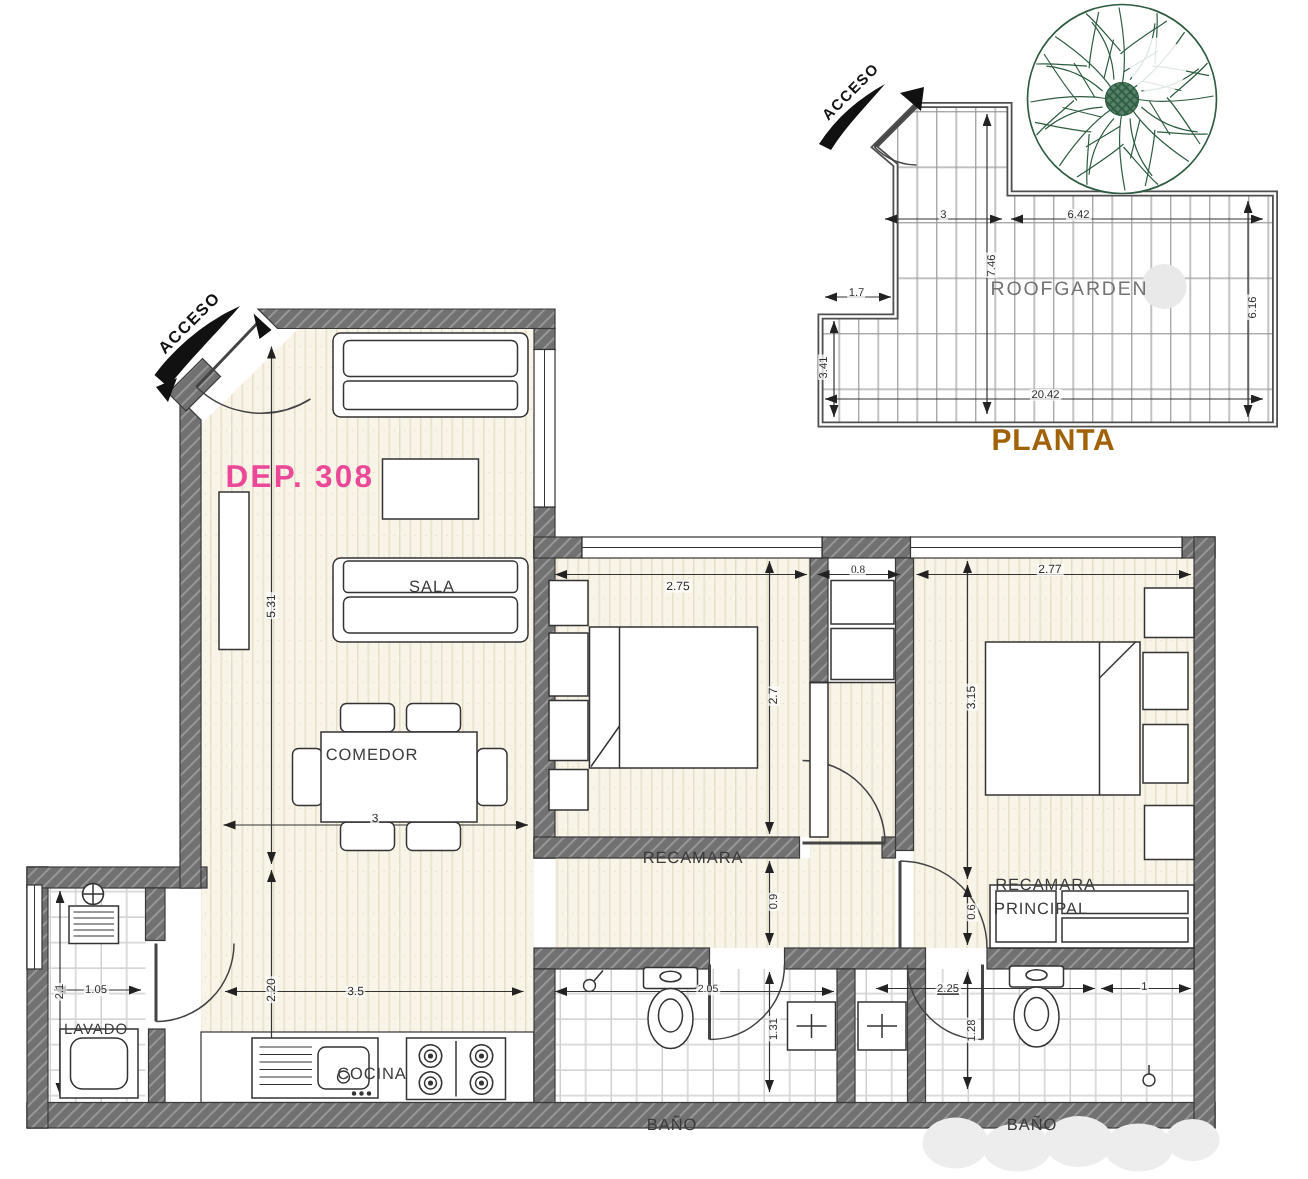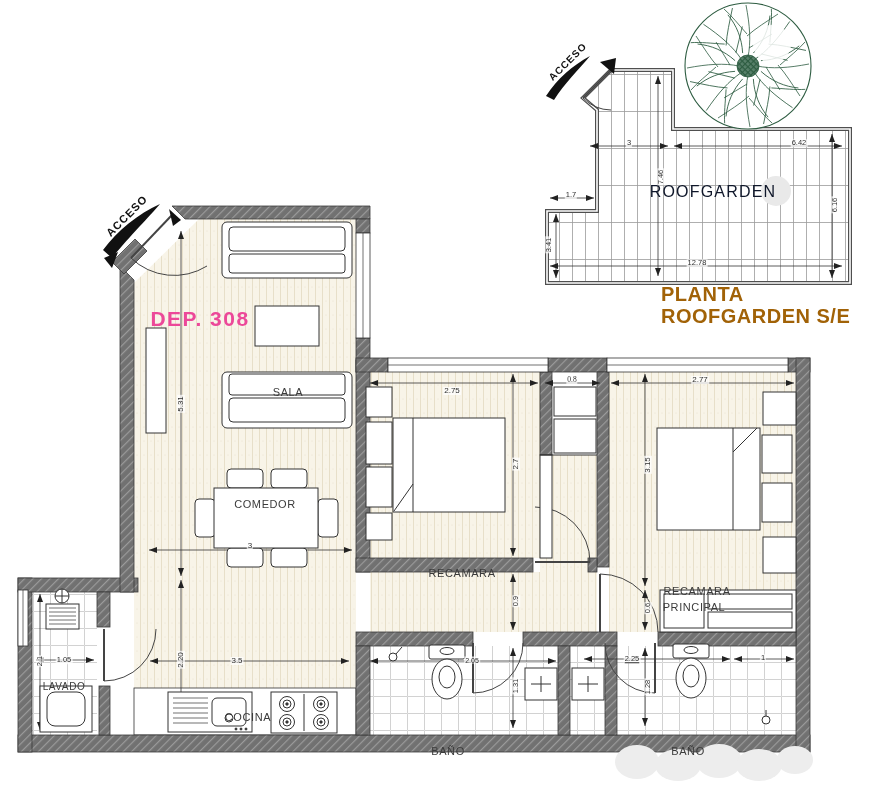--- a/index.html
+++ b/index.html
@@ -6,21 +6,21 @@
   .canvas{position:relative;width:872px;height:786px;background:#fff;overflow:hidden;
           font-family:"Liberation Sans",sans-serif;}
   .canvas svg{position:absolute;left:0;top:0;}
   .lbl{position:absolute;transform:translate(-50%,-50%);white-space:nowrap;color:#333;line-height:1;}
   .r90{transform:translate(-50%,-50%) rotate(-90deg);}
   .r45{transform:translate(-50%,-50%) rotate(-45deg);}
   .room{font-size:11px;letter-spacing:.6px;color:#3b3b3b;margin-top:40px;}
   .d{font-size:8px;color:#2e2e2e;background:rgba(255,255,255,.72);padding:0 1px;}
   .dep{font-size:21px;font-weight:bold;color:#ec4899;letter-spacing:1.5px;}
   .acc{font-size:11px;font-weight:bold;letter-spacing:1px;color:#111;}
-  .rg{font-size:16px;letter-spacing:1.2px;color:#0f172a;}
+  .rg{font-size:13px;letter-spacing:1.2px;color:#737373;}
   .ttl{position:absolute;font-size:20px;font-weight:bold;color:#a16207;letter-spacing:.5px;white-space:nowrap;line-height:1;}
 </style>
 </head>
 <body>
 
 <div class="canvas">
 
 <svg width="872" height="786" viewBox="0 0 872 786">
   <defs>
     <pattern id="pw" width="6" height="6" patternUnits="userSpaceOnUse" patternTransform="rotate(45)">
@@ -344,21 +344,21 @@
     <ellipse cx="719" cy="761" rx="23" ry="17"></ellipse>
     <ellipse cx="759" cy="765" rx="23" ry="16"></ellipse>
     <ellipse cx="795" cy="760" rx="18" ry="14"></ellipse>
   </g>
 </svg>
 
   <div class="lbl r45 acc" style="left:127px;top:216px;">ACCESO</div>
   <div class="lbl dep" style="left:200px;top:318px;">DEP. 308</div>
 
   <div class="lbl room" style="left:288px;top:352px;">SALA</div>
-  <div class="lbl room" style="left:265px;top:464px;">COMEDOR</div>
+  <div class="lbl room" style="left:248px;top:464px;">COMEDOR</div>
   <div class="lbl room" style="left:248px;top:677px;">COCINA</div>
   <div class="lbl room" style="left:64px;top:647px;font-size:10px;">LAVADO</div>
   <div class="lbl room" style="left:462px;top:533px;">RECAMARA</div>
   <div class="lbl room" style="left:697px;top:551px;">RECAMARA</div>
   <div class="lbl room" style="left:694px;top:567px;">PRINCIPAL</div>
   <div class="lbl room" style="left:448px;top:711px;">BAÑO</div>
   <div class="lbl room" style="left:688px;top:711px;">BAÑO</div>
 
   <div class="lbl r90 d" style="left:181px;top:404px;">5.31</div>
   <div class="lbl r90 d" style="left:181px;top:660px;">2.20</div>
@@ -375,23 +375,22 @@
   <div class="lbl r90 d" style="left:648px;top:608px;font-size:7.5px;">0.6</div>
   <div class="lbl d" style="left:472px;top:660px;font-size:7px;">2.05</div>
   <div class="lbl r90 d" style="left:516px;top:686px;font-size:7.5px;">1.31</div>
   <div class="lbl d" style="left:632px;top:659px;font-size:7.5px;text-decoration:underline;">2.25</div>
   <div class="lbl d" style="left:763px;top:658px;font-size:7.5px;">1</div>
   <div class="lbl r90 d" style="left:648px;top:687px;font-size:7.5px;">1.28</div>
 
   <div class="lbl r45 acc" style="left:568px;top:62px;font-size:10px;">ACCESO</div>
   <div class="lbl rg" style="left:713px;top:192px;">ROOFGARDEN</div>
   <div class="lbl d" style="left:629px;top:143px;font-size:7.5px;">3</div>
-  <div class="lbl d" style="left:799px;top:143px;font-size:7.5px;">6.42</div>
+  <div class="lbl d" style="left:719px;top:143px;font-size:7.5px;">6.42</div>
   <div class="lbl r90 d" style="left:661px;top:177px;font-size:7.5px;">7.46</div>
   <div class="lbl d" style="left:571px;top:195px;font-size:7.5px;">1.7</div>
   <div class="lbl r90 d" style="left:549px;top:245px;font-size:7.5px;">3.41</div>
-  <div class="lbl d" style="left:697px;top:263px;font-size:7.5px;">12.78</div>
+  <div class="lbl d" style="left:697px;top:263px;font-size:7.5px;">20.42</div>
   <div class="lbl r90 d" style="left:835px;top:205px;font-size:7.5px;">6.16</div>
 
   <div class="ttl" style="left:661px;top:284px;">PLANTA</div>
-  <div class="ttl" style="left:661px;top:306px;">ROOFGARDEN S/E</div>
 
 </div>
 
 </body></html>

